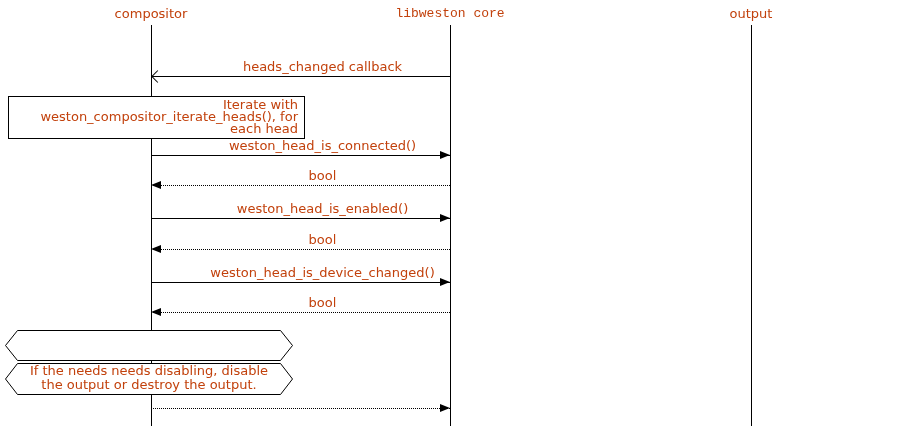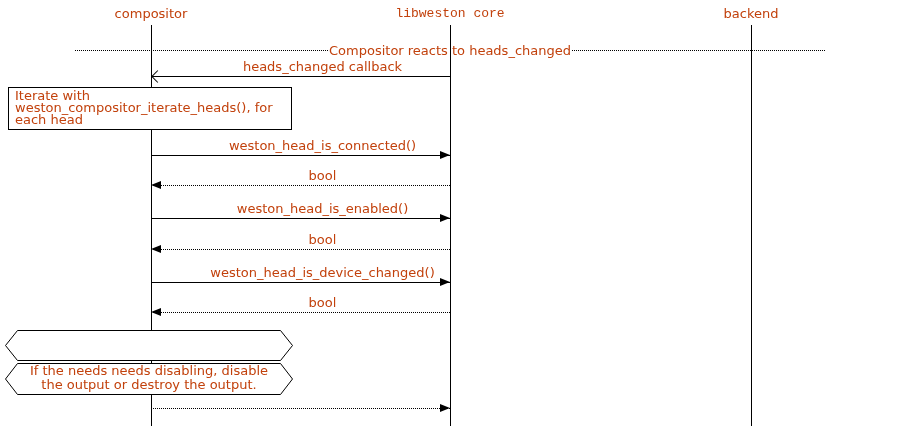--- a/index.html
+++ b/index.html
@@ -81,57 +81,52 @@
     left: 2px; top: -4px;
     width: 8px; height: 8px;
     border-left: 1px solid #000000;
     border-bottom: 1px solid #000000;
     transform: rotate(45deg);
   }
   
   .note-box {
     position: absolute;
     left: 8px;
-    top: 87px;
+    top: 96px;
     width: 270px;
     border: 1px solid #000000;
     background: #ffffff;
-    padding: 2px 6px 3px 6px;
-    text-align: left;
+    padding: 2px 6px 3px 19px;
+    text-align: right;
     line-height: 12px;
     z-index: 3;
   }
   
   .hexnote { position: absolute; z-index: 3; }
   .hexnote svg { display: block; }
   .hexnote .htext {
     position: absolute;
     left: 14px; right: 14px; top: 1px;
     text-align: center;
     line-height: 14px;
   }
 </style>
 </head>
 <body>
 
 <div id="stage">
 
   <div class="participant-label" style="left:151px;">compositor</div>
   <div class="participant-label" style="left:450px;font-family:Liberation Mono, monospace;">libweston core</div>
-  <div class="participant-label" style="left:751px;">backend</div>
+  <div class="participant-label" style="left:751px;">output</div>
 
   <div class="lifeline" style="left:151px;"></div>
   <div class="lifeline" style="left:450px;"></div>
   <div class="lifeline" style="left:751px;"></div>
 
-  <div class="divider">
-    <div class="dline"></div>
-    <div class="dlabel">Compositor reacts to heads_changed</div>
-    <div class="dline"></div>
-  </div>
 
   <div class="msg" style="top:76px;">
     <div class="label">heads_changed callback</div>
     <div class="line"></div>
     <span class="arr-open-left"></span>
   </div>
 
   <div class="note-box">Iterate with weston_compositor_iterate_heads(), for each head</div>
 
   <div class="msg" style="top:155px;">

